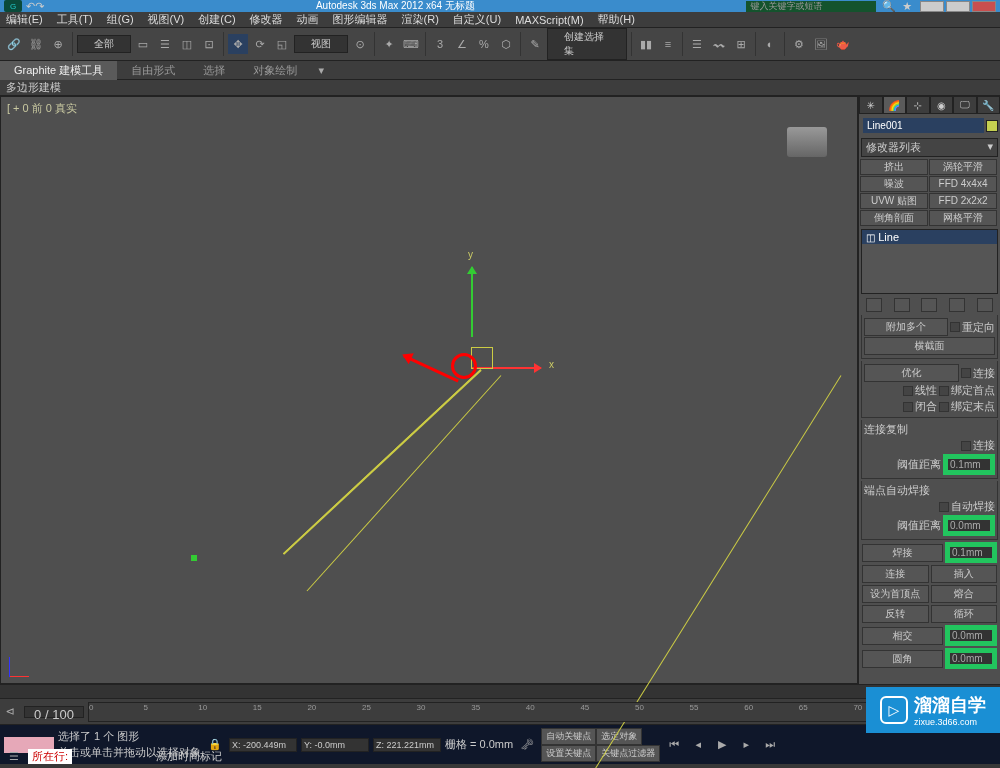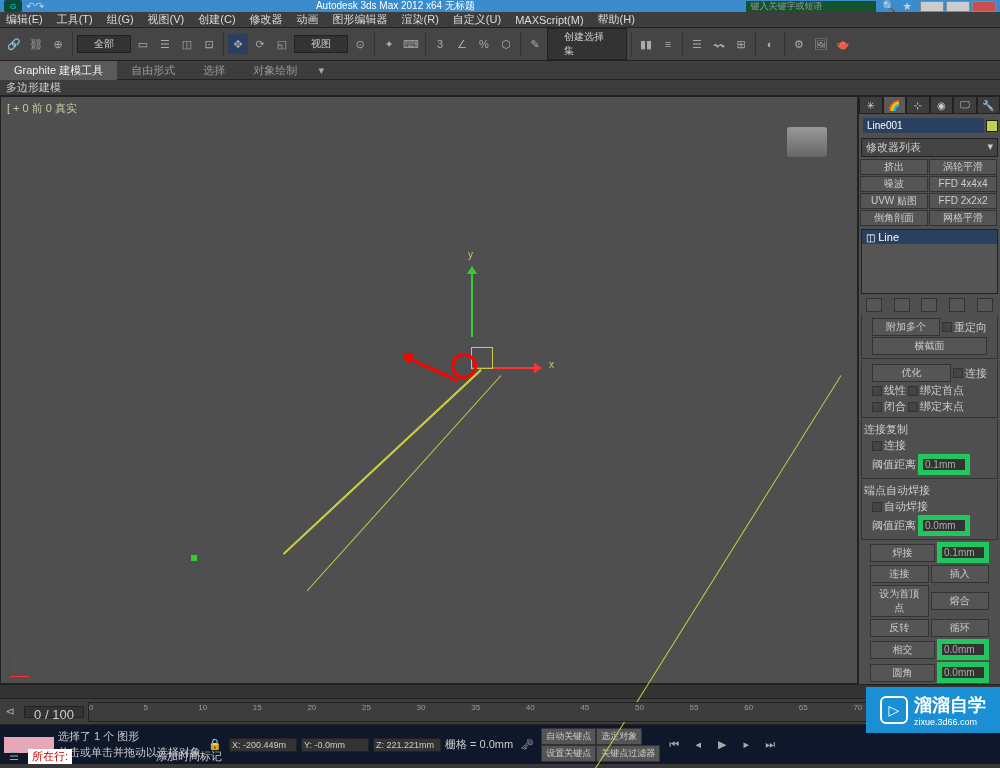--- a/index.html
+++ b/index.html
@@ -50,21 +50,21 @@
 .cp-name { background: #2a4060; color: #fff; padding: 2px 4px; margin: 2px; font-size: 10px; }
 .cp-dd { background: #444; border: 1px solid #222; margin: 1px 2px; padding: 1px 4px; font-size: 10px; display: flex; justify-content: space-between; }
 .mod-btns { display: flex; flex-wrap: wrap; gap: 1px; padding: 1px; }
 .mod-btn { width: 68px; height: 16px; background: #555; border: 1px solid #333; text-align: center; font-size: 10px; line-height: 14px; color: #ccc; }
 .stack { background: #555; border: 1px solid #222; margin: 2px; height: 65px; }
 .stack-item { background: #2a4060; color: #fff; padding: 1px 4px; font-size: 10px; }
 .stack-tools { display: flex; gap: 2px; padding: 2px; justify-content: space-around; }
 .stack-tool { width: 16px; height: 14px; background: #555; border: 1px solid #333; }
 .rollout { margin: 1px 2px; }
 .ro-body { background: #4f4f4f; border: 1px solid #333; border-top: none; padding: 2px; }
-.ro-row { display: flex; align-items: center; gap: 2px; margin: 1px 8px; font-size: 10px; }
+.ro-row { display: flex; align-items: center; gap: 2px; margin: 1px 0; font-size: 10px; justify-content: flex-end; }
 .ro-btn { background: #555; border: 1px solid #333; padding: 1px 4px; text-align: center; font-size: 10px; flex: 1; }
 .ro-spin { background: #333; border: 5px solid #22c55e; padding: 0 2px; width: 52px; font-size: 10px; color: #aaa; }
 .chk { width: 10px; height: 10px; border: 1px solid #333; background: #444; }
 .timeline { height: 26px; background: #3d3d3d; border-top: 1px solid #222; display: flex; align-items: center; }
 .tl-slider { background: #333; height: 12px; flex: 0 0 60px; margin: 0 4px; border: 1px solid #222; text-align: center; font-size: 13px; }
 .tl-ruler { flex: 1; height: 20px; background: #3d3d3d; position: relative; border: 1px solid #222; }
 .tl-tick { position: absolute; top: 0; font-size: 8px; color: #999; }
 .statusbar { height: 40px; background: #0f172a; border-top: 1px solid #222; display: flex; align-items: center; padding: 0 4px; gap: 4px; font-size: 10px; }
 .sb-coord { background: #333; border: 1px solid #222; padding: 1px 2px; width: 68px; font-size: 9px; }
 .sb-btn { background: #555; border: 1px solid #333; padding: 1px 4px; font-size: 9px; }

